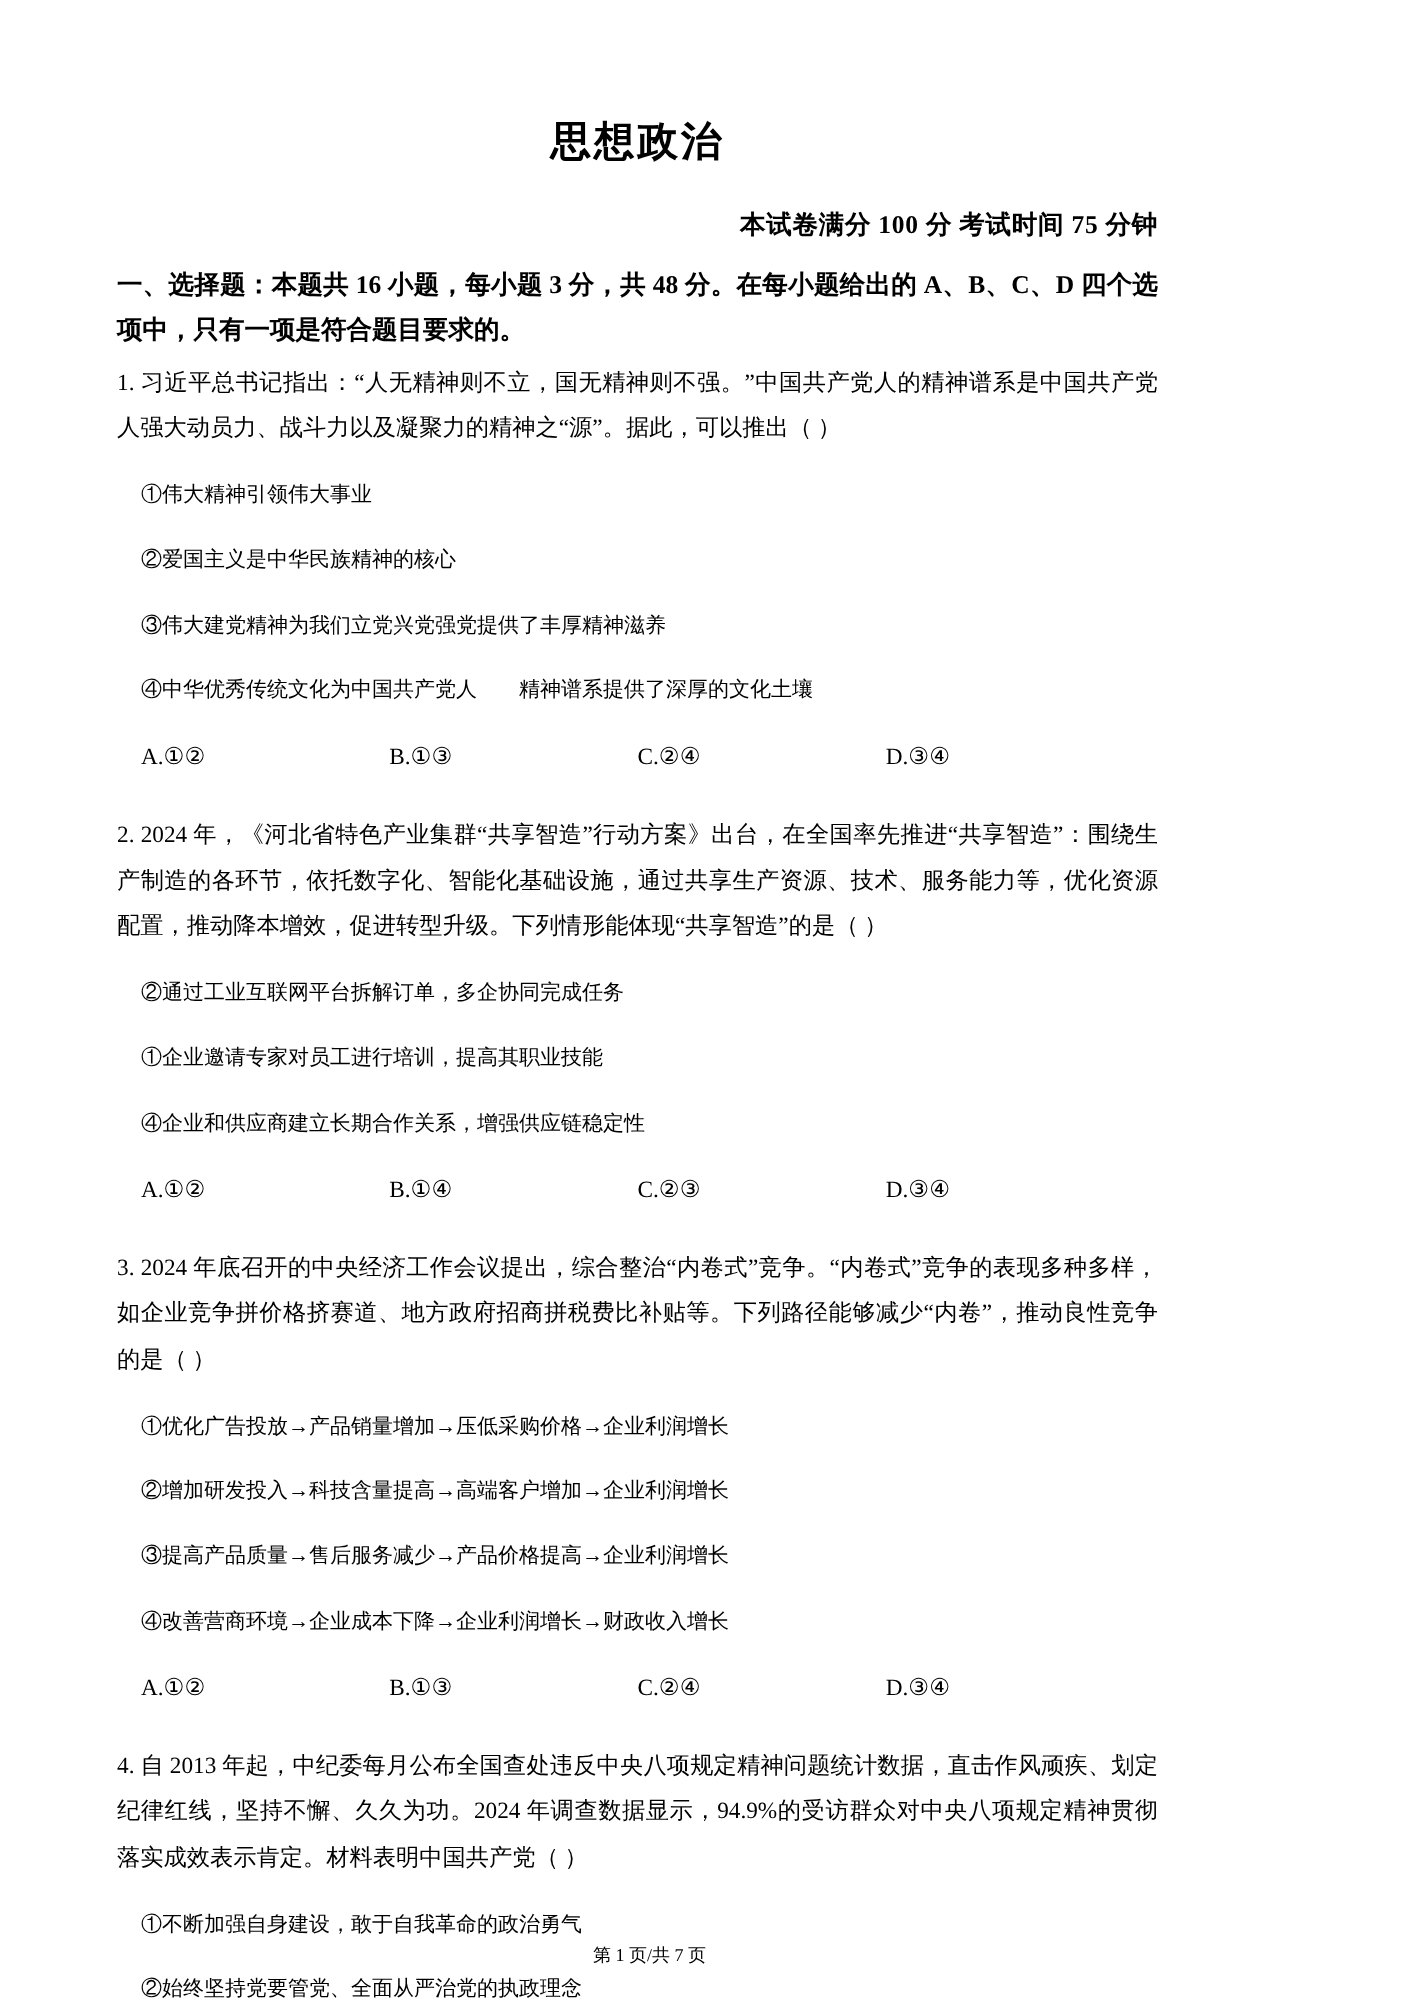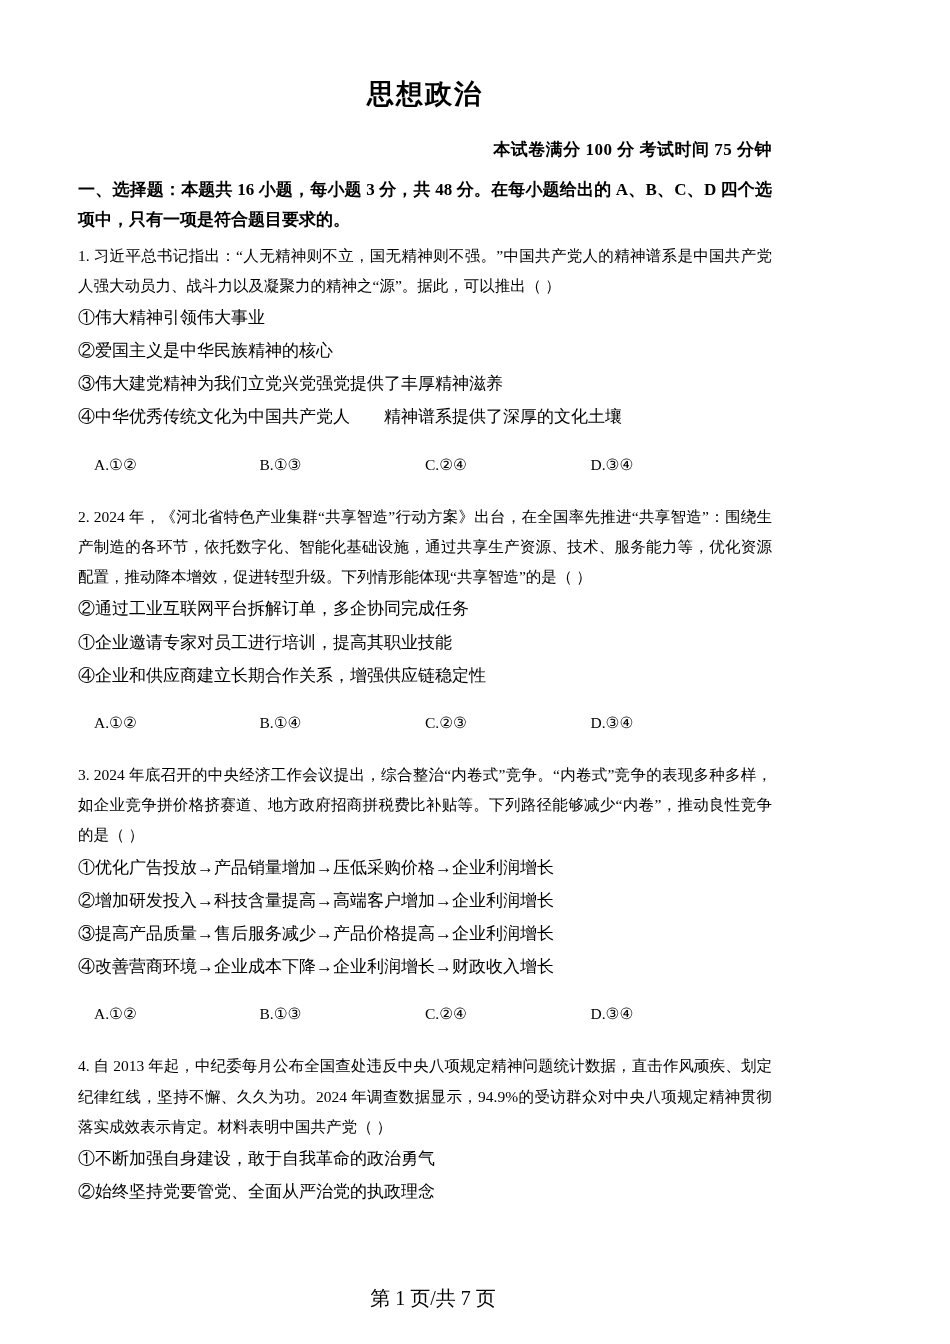--- a/index.html
+++ b/index.html
@@ -46,42 +46,42 @@
   .q-block {
     margin: 0 0 4px 0;
   }
   .q-stem {
     font-size: 15.5px;
     line-height: 1.95;
     text-align: justify;
     margin: 0;
   }
   .q-opt {
-    font-size: 17px;
+    font-size: 14px;
     line-height: 1.95;
-    margin: 0;
+    margin: 16px;
   }
   .choices {
     display: flex;
     font-size: 15.5px;
     line-height: 1.95;
     margin: 16px;
   }
   .choices > span {
     width: 25%;
     display: block;
   }
   .spacer-sm { height: 6px; }
   .footer {
     position: absolute;
     left: 0;
     right: 0;
     bottom: 32px;
     text-align: center;
-    font-size: 20px;
+    font-size: 12px;
     font-family: "Liberation Serif", serif;
     margin-left: 16px;
   }
 </style>
 </head>
 <body>
 
 <div class="page">
 
   <div class="doc-title">思想政治</div>

